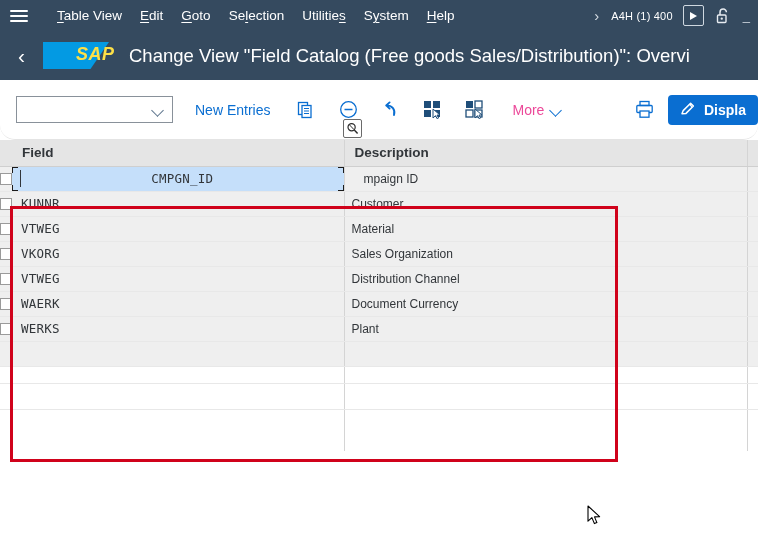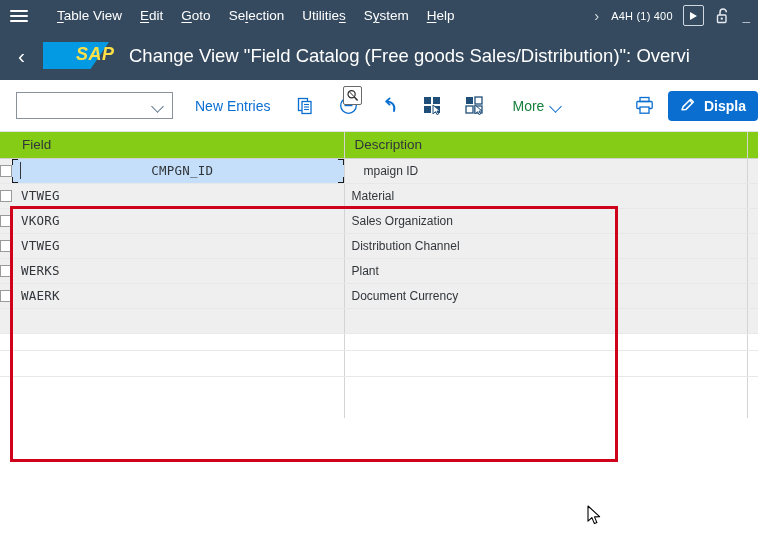--- a/index.html
+++ b/index.html
@@ -102,28 +102,29 @@
     margin-left: 28px;
   }
   .page-title {
     color: #ffffff;
     font-size: 18.5px;
     flex: 0 0 auto;
   }
 
   
   .toolbar {
-    height: 52px;
+    height: 60px;
     background: #ffffff;
     border-bottom: 1px solid #e4e4e4;
     display: flex;
     align-items: center;
     padding: 0 0 0 16px;
     white-space: nowrap;
     overflow: hidden;
+    border-radius: 15px;
   }
   .combo {
     width: 157px; height: 27px;
     border: 1px solid #89919a;
     background: #ffffff;
     display: flex; align-items: center;
     justify-content: flex-end;
     padding-right: 8px;
     cursor: pointer; flex: 0 0 auto;
   }
@@ -144,21 +145,21 @@
   }
   .tb-icon {
     width: 32px; height: 30px;
     display: flex; align-items: center; justify-content: center;
     cursor: pointer; flex: 0 0 auto;
     margin-left: 10px;
     color: #0a6ed1;
   }
   .tb-more {
     display: flex; align-items: center; gap: 7px;
-    color: #15803d; font-size: 14px; padding: 5px 8px;
+    color: #ec4899; font-size: 14px; padding: 5px 8px;
     cursor: pointer; flex: 0 0 auto; margin-left: 14px;
   }
   .tb-more .chev::before { border-color: #0a6ed1; }
   .tb-spacer { flex: 1 1 auto; }
   .print-icon {
     width: 30px; height: 30px; margin-right: 8px;
     display: flex; align-items: center; justify-content: center;
     cursor: pointer; flex: 0 0 auto; color: #0a6ed1;
   }
   .primary-btn {
@@ -184,25 +185,25 @@
     table-layout: fixed;
     font-size: 13.5px;
     color: #32363a;
   }
   table.grid col.c-check { width: 12px; }
   table.grid col.c-field { width: 332px; }
   table.grid col.c-desc  { width: 403px; }
   table.grid col.c-tail  { width: 11px; }
 
   table.grid thead th {
-    background: #84cc16;
+    background: #e5e5e5;
     border-bottom: 1px solid #cfcfcf;
     border-right: 1px solid #d4d4d4;
     height: 26px;
-    font-weight: normal;
+    font-weight: bold;
     font-size: 13.5px;
     color: #32363a;
     text-align: left;
     padding: 0 0 0 10px;
   }
   table.grid thead th.c-check-h { padding: 0; border-right: none; }
   table.grid thead th.c-tail-h { border-right: none; }
 
   table.grid tbody td {
     height: 25px;
@@ -467,20 +468,32 @@
                   <i class="br"></i>
               </div>
               <div class="caret"></div>
             </td>
             <td class="cell-desc">
               <div class="cell-desc-inner" style="padding-left:19px;">mpaign ID</div>
             </td>
             <td class="cell-tail"></td>
           </tr>
 
+          <tr>
+            <td class="cell-check">
+              <span class="cbox"></span>
+            </td>
+            <td>
+              <div class="cell-field-inner">KUNNR</div>
+            </td>
+            <td>
+              <div class="cell-desc-inner">Customer</div>
+            </td>
+            <td class="cell-tail"></td>
+          </tr>
 
           <tr>
             <td class="cell-check">
               <span class="cbox"></span>
             </td>
             <td>
               <div class="cell-field-inner">VTWEG</div>
             </td>
             <td>
               <div class="cell-desc-inner">Material</div>
@@ -514,37 +527,37 @@
               <div class="cell-desc-inner">Distribution Channel</div>
             </td>
             <td class="cell-tail"></td>
           </tr>
 
           <tr>
             <td class="cell-check">
               <span class="cbox"></span>
             </td>
             <td>
+              <div class="cell-field-inner">WAERK</div>
+            </td>
+            <td>
+              <div class="cell-desc-inner">Document Currency</div>
+            </td>
+            <td class="cell-tail"></td>
+          </tr>
+
+          <tr>
+            <td class="cell-check">
+              <span class="cbox"></span>
+            </td>
+            <td>
               <div class="cell-field-inner">WERKS</div>
             </td>
             <td>
               <div class="cell-desc-inner">Plant</div>
-            </td>
-            <td class="cell-tail"></td>
-          </tr>
-
-          <tr>
-            <td class="cell-check">
-              <span class="cbox"></span>
-            </td>
-            <td>
-              <div class="cell-field-inner">WAERK</div>
-            </td>
-            <td>
-              <div class="cell-desc-inner">Document Currency</div>
             </td>
             <td class="cell-tail"></td>
           </tr>
 
           <tr>
             <td class="cell-check"></td>
             <td>
               <div class="cell-field-inner"></div>
             </td>
             <td>

